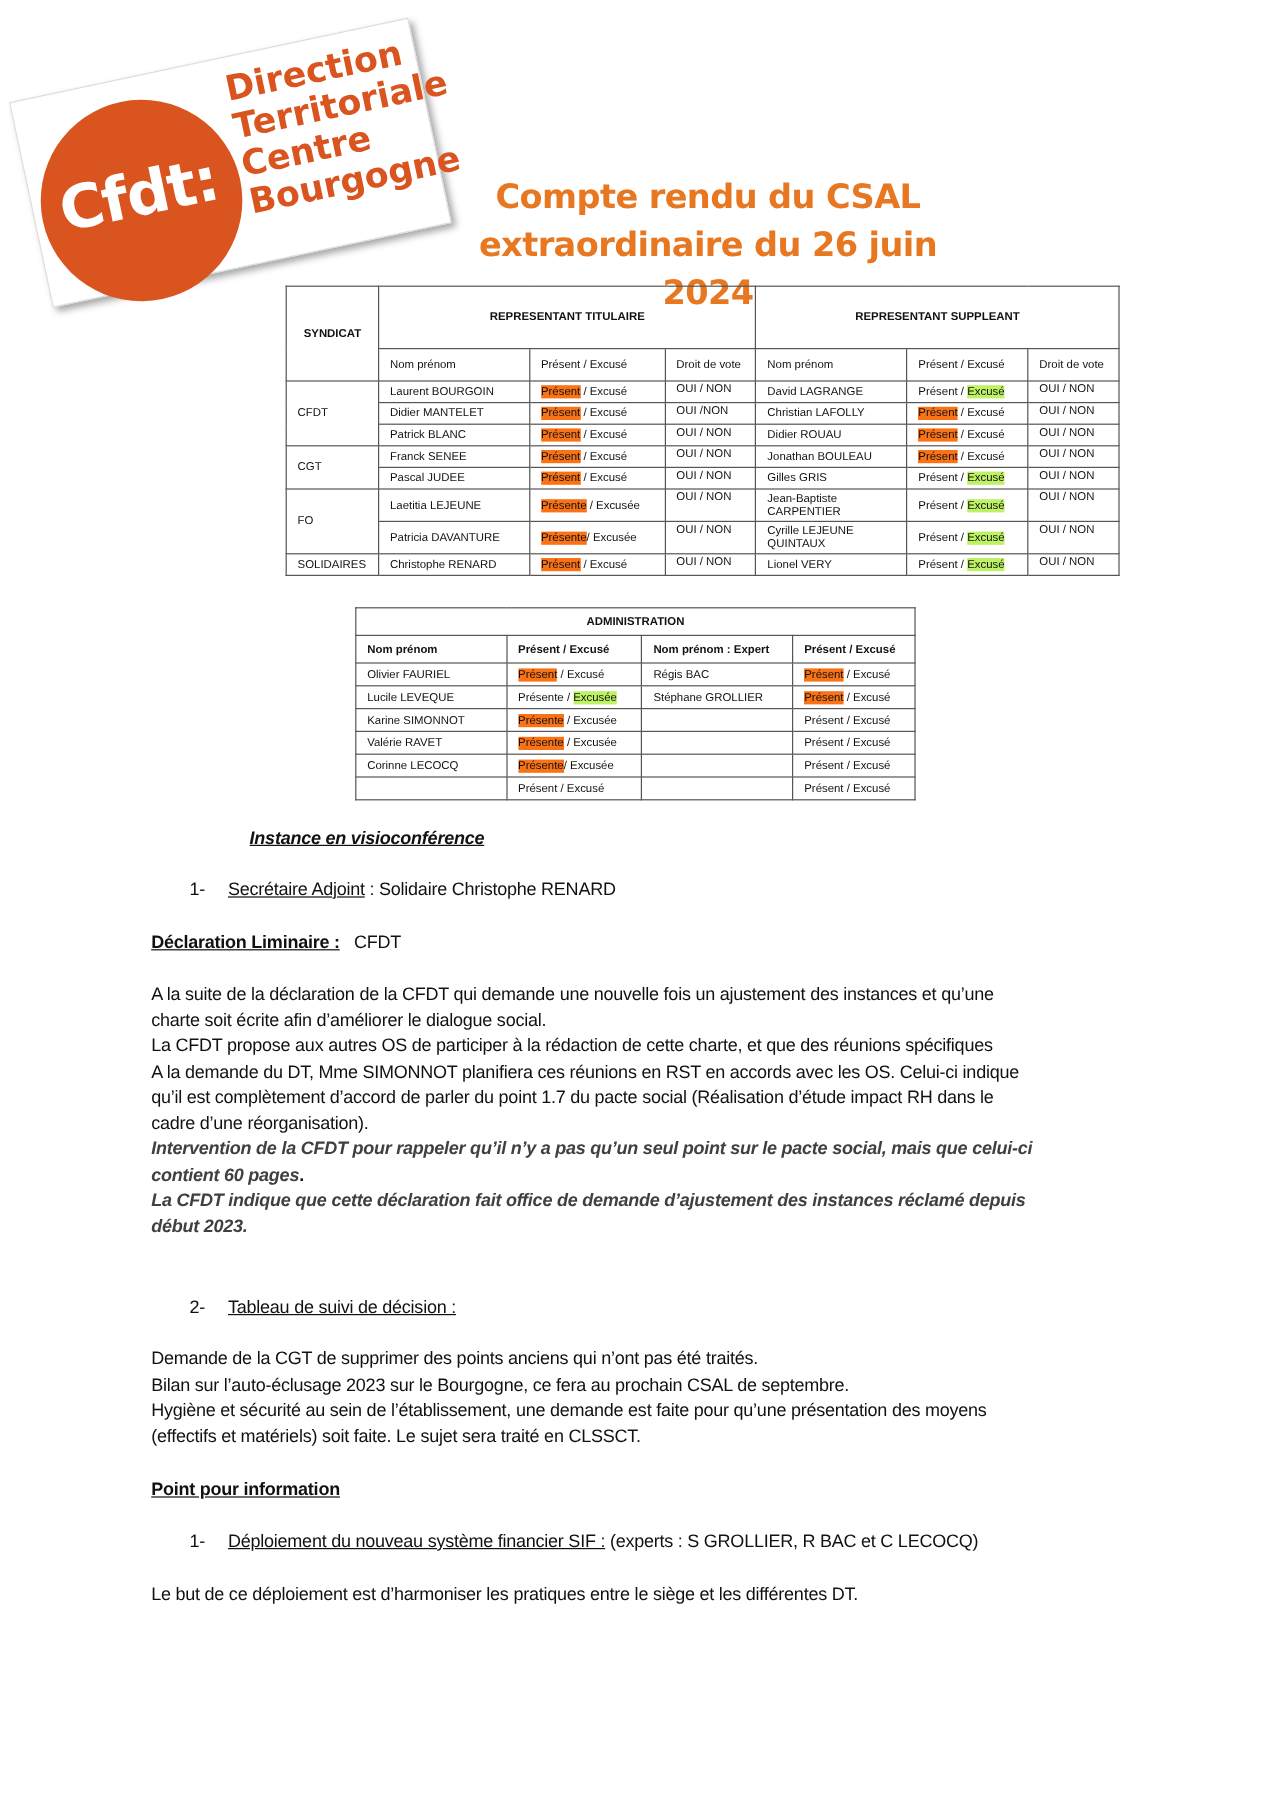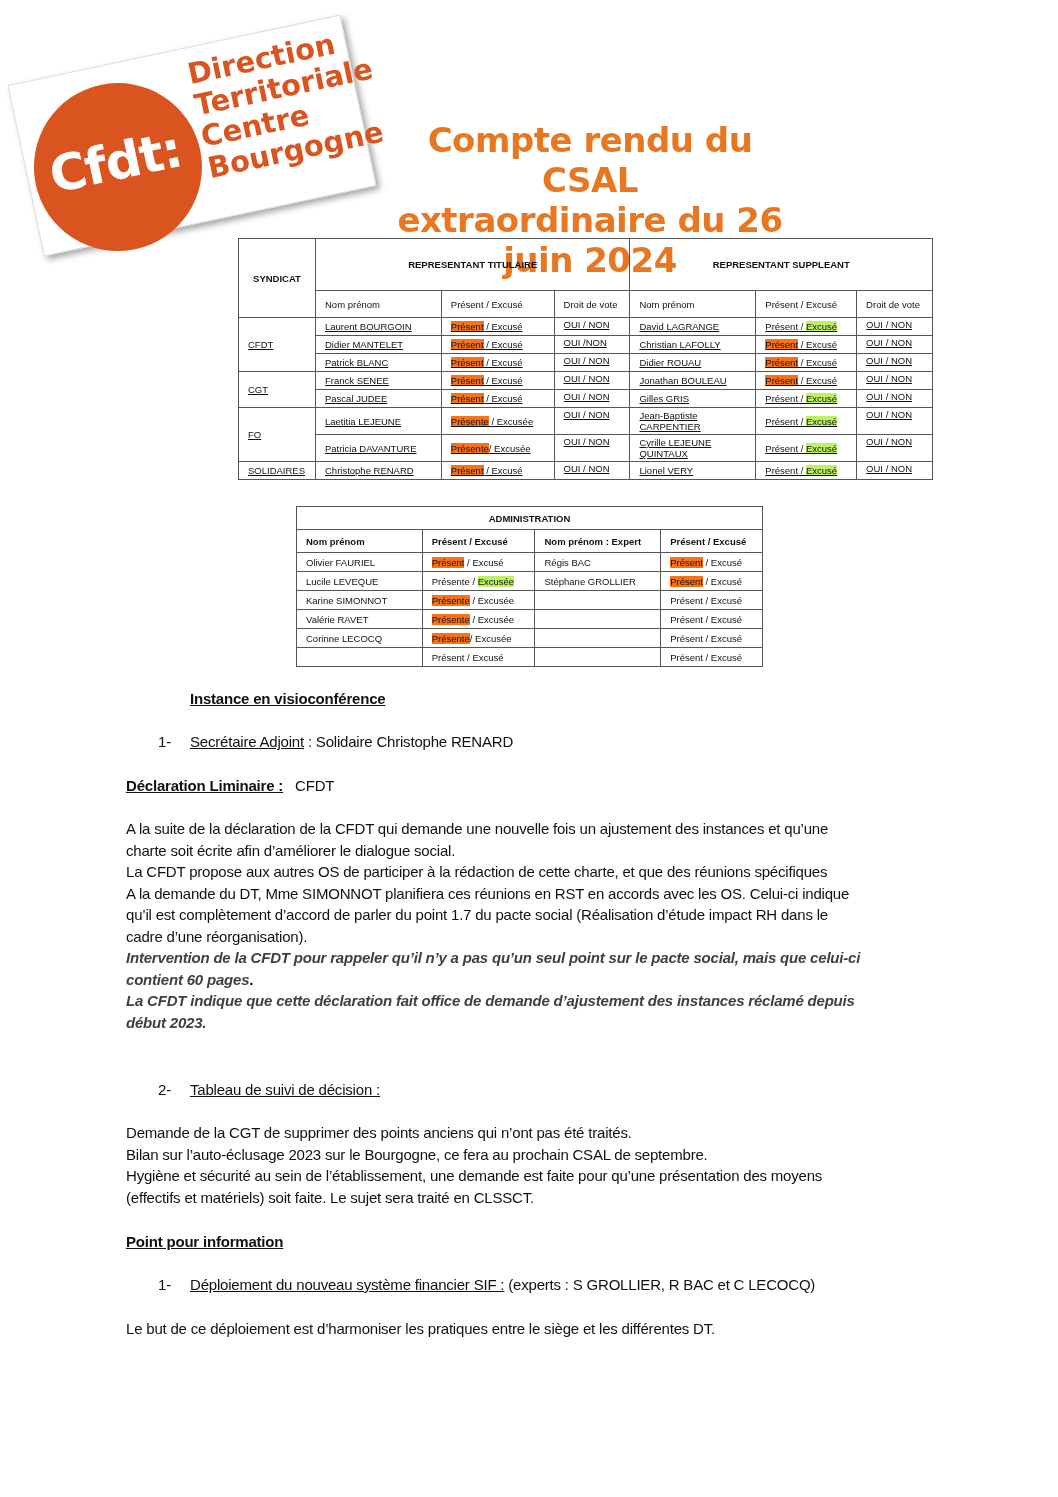--- a/index.html
+++ b/index.html
@@ -20,31 +20,31 @@
     position: absolute; left: 16px; top: 50px; color: #fff; font-weight: bold;
     font-size: 50px; letter-spacing: -1px; font-family: "DejaVu Sans", sans-serif;
   }
   .logo-text {
     position: absolute; left: 178px; top: 10px; color: #d9541f; font-weight: bold;
     font-size: 29px; line-height: 32px; font-family: "DejaVu Sans", sans-serif;
   }
 
   
   .title {
-    position: absolute; left: 380px; top: 120px; width: 420px; text-align: center;
-    color: #e87722; font-weight: bold; font-size: 34px; line-height: 40px;
+    position: absolute; left: 380px; top: 144px; width: 420px; text-align: center;
+    color: #e87722; font-weight: bold; font-size: 28px; line-height: 40px;
     font-family: "DejaVu Sans", sans-serif; letter-spacing: -0.5px;
   }
 
   
   table { border-collapse: collapse; position: absolute; font-size: 9.5px; font-family: "Liberation Sans", sans-serif; }
   td, th { border: 1px solid #555; padding: 0 9px; text-align: left; font-weight: normal; vertical-align: middle; }
   .t1 { left: 238px; top: 238px; width: 695px; }
   .t1 th.bold { font-weight: bold; text-align: center; }
-  .t1 td { height: 18px; text-decoration: underline; }
+  .t1 td { height: 18px; }
   .t1 td.tall { height: 27px; }
   .vote { vertical-align: top; padding-top: 1px; }
   .hl-g { background: #f97316; }
   .hl-y { background: #bef264; }
 
   .t2 { left: 296px; top: 506px; width: 467px; }
   .t2 td { height: 19px; }
   .t2 th { font-weight: bold; height: 23px; }
   .t2 th.title-cell { text-align: center; height: 23px; margin-top: 24px; }
 
@@ -223,21 +223,21 @@
       </tr>
       <tr>
         <td></td>
         <td><span></span><span>Présent / Excusé</span></td>
         <td></td>
         <td><span></span><span>Présent / Excusé</span></td>
       </tr>
     </tbody>
 </table>
 
-<div class="p b u" style="left:190px; top:688px;">Instance en visioconférence</div>
+<div class="p b u" style="left:208px; top:688px;font-style:italic;">Instance en visioconférence</div>
 
 <div class="p" style="left:158px; top:731px;">
   <span class="num">1-</span><span class="u">Secrétaire Adjoint</span><span> : Solidaire Christophe RENARD</span>
 </div>
 
 <div class="p" style="left:126px; top:775px;">
   <span class="b u">Déclaration Liminaire :</span>&nbsp;&nbsp;&nbsp;<span>CFDT</span>
 </div>
 
 <div class="p" style="left:126px; top:818px;">

